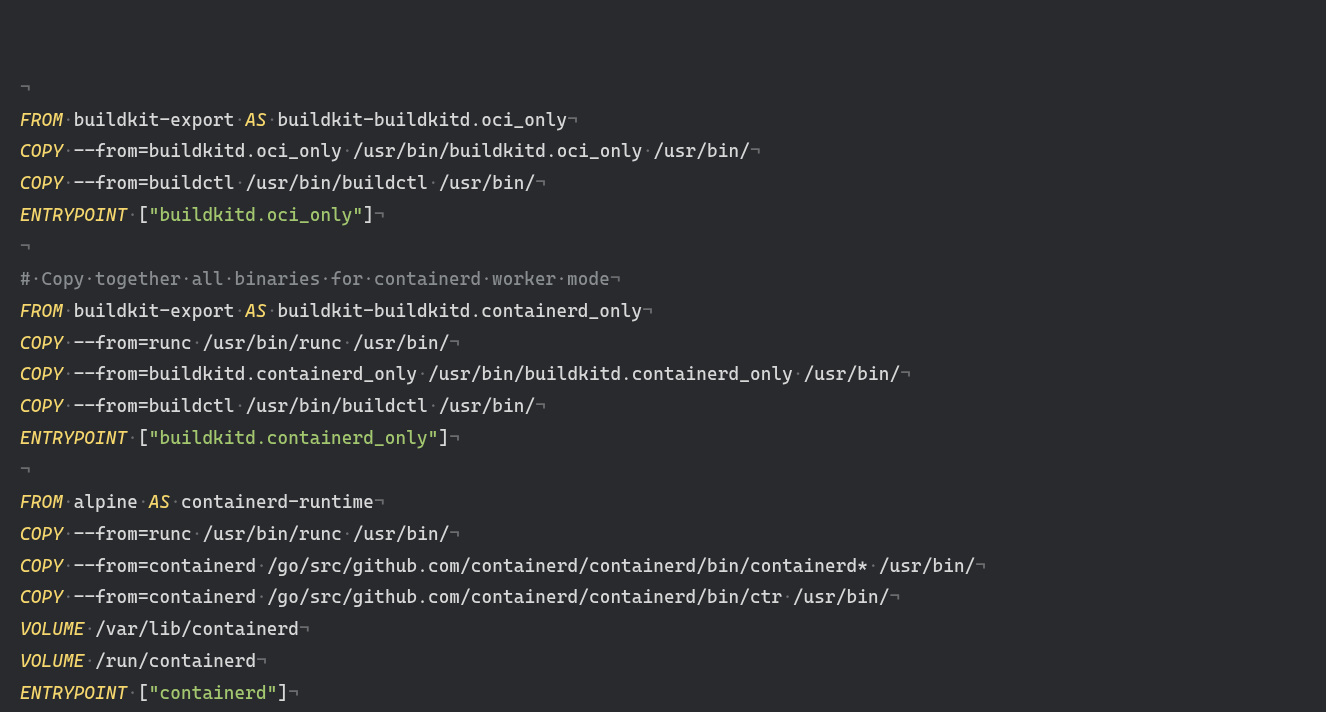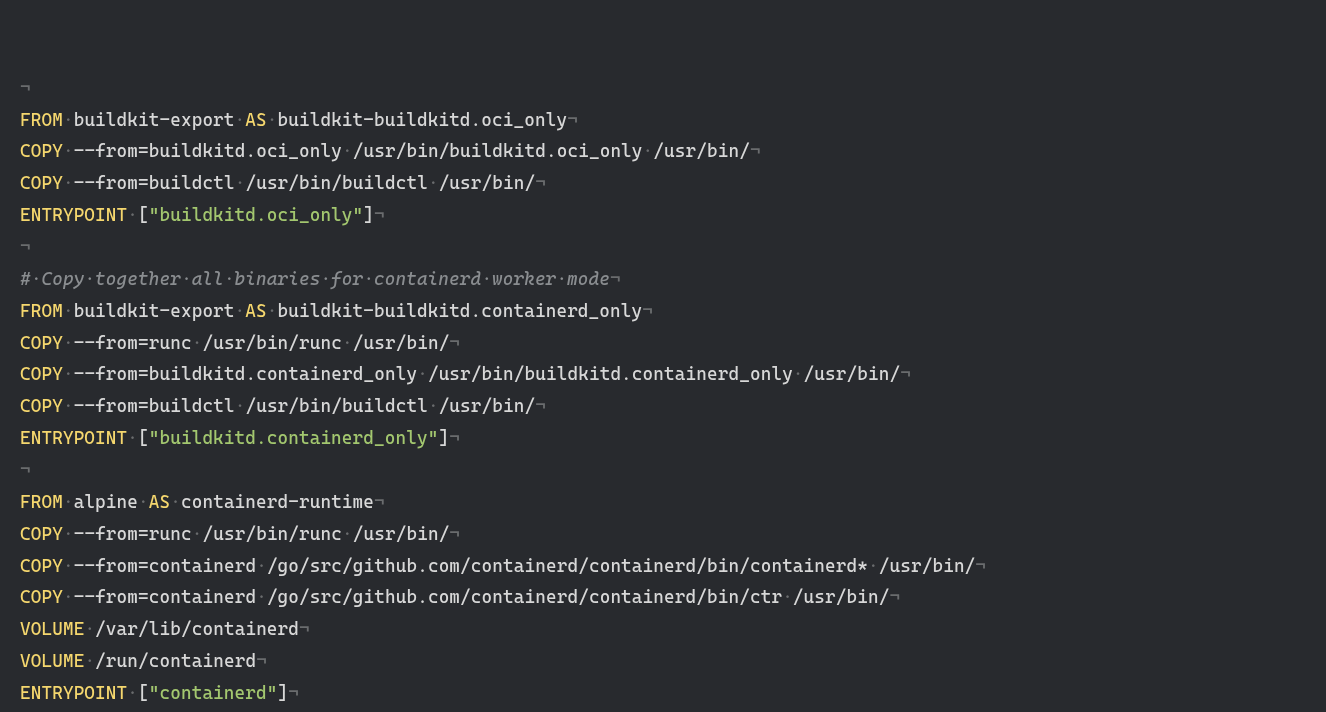--- a/index.html
+++ b/index.html
@@ -9,25 +9,25 @@
     font-size: 18px;
     line-height: 1.77;
     padding: 8px 0 8px 20px;
     color: #d8d8d8;
     white-space: pre;
     overflow-x: auto;
     width: 1326px;
     height: 712px;
     letter-spacing: 0.01em;
   }
-  .kw { color: #f5d76e; }
+  .kw { color: #f5d76e; font-style: italic; }
   .txt { color: #d8d8d8; }
   .str { color: #a3c76f; } 
   .punc { color: #d8d8d8; }
   .ws { color: #6a6c6e; } 
-  .cmt { color: #8a8d90; font-style: italic; } 
+  .cmt { color: #8a8d90; } 
   .line { display: block; }
 </style>
 </head>
 <body>
 
 <div id="code"><span class="line"><span class="ws">¬</span></span><span class="line"><span class="kw">FROM</span><span class="ws">·</span><span class="txt">buildkit-export</span><span class="ws">·</span><span class="kw">AS</span><span class="ws">·</span><span class="txt">buildkit-buildkitd.oci_only</span><span class="ws">¬</span></span><span class="line"><span class="kw">COPY</span><span class="ws">·</span><span class="txt">-</span><span class="txt">-</span><span class="txt">f</span><span class="txt">r</span><span class="txt">o</span><span class="txt">m</span><span class="txt">=</span><span class="txt">b</span><span class="txt">u</span><span class="txt">i</span><span class="txt">l</span><span class="txt">d</span><span class="txt">k</span><span class="txt">i</span><span class="txt">t</span><span class="txt">d</span><span class="txt">.</span><span class="txt">o</span><span class="txt">c</span><span class="txt">i</span><span class="txt">_</span><span class="txt">o</span><span class="txt">n</span><span class="txt">l</span><span class="txt">y</span><span class="ws">·</span><span class="txt">/</span><span class="txt">u</span><span class="txt">s</span><span class="txt">r</span><span class="txt">/</span><span class="txt">b</span><span class="txt">i</span><span class="txt">n</span><span class="txt">/</span><span class="txt">b</span><span class="txt">u</span><span class="txt">i</span><span class="txt">l</span><span class="txt">d</span><span class="txt">k</span><span class="txt">i</span><span class="txt">t</span><span class="txt">d</span><span class="txt">.</span><span class="txt">o</span><span class="txt">c</span><span class="txt">i</span><span class="txt">_</span><span class="txt">o</span><span class="txt">n</span><span class="txt">l</span><span class="txt">y</span><span class="ws">·</span><span class="txt">/</span><span class="txt">u</span><span class="txt">s</span><span class="txt">r</span><span class="txt">/</span><span class="txt">b</span><span class="txt">i</span><span class="txt">n</span><span class="txt">/</span><span class="ws">¬</span></span><span class="line"><span class="kw">COPY</span><span class="ws">·</span><span class="txt">-</span><span class="txt">-</span><span class="txt">f</span><span class="txt">r</span><span class="txt">o</span><span class="txt">m</span><span class="txt">=</span><span class="txt">b</span><span class="txt">u</span><span class="txt">i</span><span class="txt">l</span><span class="txt">d</span><span class="txt">c</span><span class="txt">t</span><span class="txt">l</span><span class="ws">·</span><span class="txt">/</span><span class="txt">u</span><span class="txt">s</span><span class="txt">r</span><span class="txt">/</span><span class="txt">b</span><span class="txt">i</span><span class="txt">n</span><span class="txt">/</span><span class="txt">b</span><span class="txt">u</span><span class="txt">i</span><span class="txt">l</span><span class="txt">d</span><span class="txt">c</span><span class="txt">t</span><span class="txt">l</span><span class="ws">·</span><span class="txt">/</span><span class="txt">u</span><span class="txt">s</span><span class="txt">r</span><span class="txt">/</span><span class="txt">b</span><span class="txt">i</span><span class="txt">n</span><span class="txt">/</span><span class="ws">¬</span></span><span class="line"><span class="kw">ENTRYPOINT</span><span class="ws">·</span><span class="punc">[</span><span class="str">"buildkitd.oci_only"</span><span class="punc">]</span><span class="ws">¬</span></span><span class="line"><span class="ws">¬</span></span><span class="line"><span class="cmt">#·Copy·together·all·binaries·for·containerd·worker·mode</span><span class="ws">¬</span></span><span class="line"><span class="kw">FROM</span><span class="ws">·</span><span class="txt">buildkit-export</span><span class="ws">·</span><span class="kw">AS</span><span class="ws">·</span><span class="txt">buildkit-buildkitd.containerd_only</span><span class="ws">¬</span></span><span class="line"><span class="kw">COPY</span><span class="ws">·</span><span class="txt">-</span><span class="txt">-</span><span class="txt">f</span><span class="txt">r</span><span class="txt">o</span><span class="txt">m</span><span class="txt">=</span><span class="txt">r</span><span class="txt">u</span><span class="txt">n</span><span class="txt">c</span><span class="ws">·</span><span class="txt">/</span><span class="txt">u</span><span class="txt">s</span><span class="txt">r</span><span class="txt">/</span><span class="txt">b</span><span class="txt">i</span><span class="txt">n</span><span class="txt">/</span><span class="txt">r</span><span class="txt">u</span><span class="txt">n</span><span class="txt">c</span><span class="ws">·</span><span class="txt">/</span><span class="txt">u</span><span class="txt">s</span><span class="txt">r</span><span class="txt">/</span><span class="txt">b</span><span class="txt">i</span><span class="txt">n</span><span class="txt">/</span><span class="ws">¬</span></span><span class="line"><span class="kw">COPY</span><span class="ws">·</span><span class="txt">-</span><span class="txt">-</span><span class="txt">f</span><span class="txt">r</span><span class="txt">o</span><span class="txt">m</span><span class="txt">=</span><span class="txt">b</span><span class="txt">u</span><span class="txt">i</span><span class="txt">l</span><span class="txt">d</span><span class="txt">k</span><span class="txt">i</span><span class="txt">t</span><span class="txt">d</span><span class="txt">.</span><span class="txt">c</span><span class="txt">o</span><span class="txt">n</span><span class="txt">t</span><span class="txt">a</span><span class="txt">i</span><span class="txt">n</span><span class="txt">e</span><span class="txt">r</span><span class="txt">d</span><span class="txt">_</span><span class="txt">o</span><span class="txt">n</span><span class="txt">l</span><span class="txt">y</span><span class="ws">·</span><span class="txt">/</span><span class="txt">u</span><span class="txt">s</span><span class="txt">r</span><span class="txt">/</span><span class="txt">b</span><span class="txt">i</span><span class="txt">n</span><span class="txt">/</span><span class="txt">b</span><span class="txt">u</span><span class="txt">i</span><span class="txt">l</span><span class="txt">d</span><span class="txt">k</span><span class="txt">i</span><span class="txt">t</span><span class="txt">d</span><span class="txt">.</span><span class="txt">c</span><span class="txt">o</span><span class="txt">n</span><span class="txt">t</span><span class="txt">a</span><span class="txt">i</span><span class="txt">n</span><span class="txt">e</span><span class="txt">r</span><span class="txt">d</span><span class="txt">_</span><span class="txt">o</span><span class="txt">n</span><span class="txt">l</span><span class="txt">y</span><span class="ws">·</span><span class="txt">/</span><span class="txt">u</span><span class="txt">s</span><span class="txt">r</span><span class="txt">/</span><span class="txt">b</span><span class="txt">i</span><span class="txt">n</span><span class="txt">/</span><span class="ws">¬</span></span><span class="line"><span class="kw">COPY</span><span class="ws">·</span><span class="txt">-</span><span class="txt">-</span><span class="txt">f</span><span class="txt">r</span><span class="txt">o</span><span class="txt">m</span><span class="txt">=</span><span class="txt">b</span><span class="txt">u</span><span class="txt">i</span><span class="txt">l</span><span class="txt">d</span><span class="txt">c</span><span class="txt">t</span><span class="txt">l</span><span class="ws">·</span><span class="txt">/</span><span class="txt">u</span><span class="txt">s</span><span class="txt">r</span><span class="txt">/</span><span class="txt">b</span><span class="txt">i</span><span class="txt">n</span><span class="txt">/</span><span class="txt">b</span><span class="txt">u</span><span class="txt">i</span><span class="txt">l</span><span class="txt">d</span><span class="txt">c</span><span class="txt">t</span><span class="txt">l</span><span class="ws">·</span><span class="txt">/</span><span class="txt">u</span><span class="txt">s</span><span class="txt">r</span><span class="txt">/</span><span class="txt">b</span><span class="txt">i</span><span class="txt">n</span><span class="txt">/</span><span class="ws">¬</span></span><span class="line"><span class="kw">ENTRYPOINT</span><span class="ws">·</span><span class="punc">[</span><span class="str">"buildkitd.containerd_only"</span><span class="punc">]</span><span class="ws">¬</span></span><span class="line"><span class="ws">¬</span></span><span class="line"><span class="kw">FROM</span><span class="ws">·</span><span class="txt">alpine</span><span class="ws">·</span><span class="kw">AS</span><span class="ws">·</span><span class="txt">containerd-runtime</span><span class="ws">¬</span></span><span class="line"><span class="kw">COPY</span><span class="ws">·</span><span class="txt">-</span><span class="txt">-</span><span class="txt">f</span><span class="txt">r</span><span class="txt">o</span><span class="txt">m</span><span class="txt">=</span><span class="txt">r</span><span class="txt">u</span><span class="txt">n</span><span class="txt">c</span><span class="ws">·</span><span class="txt">/</span><span class="txt">u</span><span class="txt">s</span><span class="txt">r</span><span class="txt">/</span><span class="txt">b</span><span class="txt">i</span><span class="txt">n</span><span class="txt">/</span><span class="txt">r</span><span class="txt">u</span><span class="txt">n</span><span class="txt">c</span><span class="ws">·</span><span class="txt">/</span><span class="txt">u</span><span class="txt">s</span><span class="txt">r</span><span class="txt">/</span><span class="txt">b</span><span class="txt">i</span><span class="txt">n</span><span class="txt">/</span><span class="ws">¬</span></span><span class="line"><span class="kw">COPY</span><span class="ws">·</span><span class="txt">-</span><span class="txt">-</span><span class="txt">f</span><span class="txt">r</span><span class="txt">o</span><span class="txt">m</span><span class="txt">=</span><span class="txt">c</span><span class="txt">o</span><span class="txt">n</span><span class="txt">t</span><span class="txt">a</span><span class="txt">i</span><span class="txt">n</span><span class="txt">e</span><span class="txt">r</span><span class="txt">d</span><span class="ws">·</span><span class="txt">/</span><span class="txt">g</span><span class="txt">o</span><span class="txt">/</span><span class="txt">s</span><span class="txt">r</span><span class="txt">c</span><span class="txt">/</span><span class="txt">g</span><span class="txt">i</span><span class="txt">t</span><span class="txt">h</span><span class="txt">u</span><span class="txt">b</span><span class="txt">.</span><span class="txt">c</span><span class="txt">o</span><span class="txt">m</span><span class="txt">/</span><span class="txt">c</span><span class="txt">o</span><span class="txt">n</span><span class="txt">t</span><span class="txt">a</span><span class="txt">i</span><span class="txt">n</span><span class="txt">e</span><span class="txt">r</span><span class="txt">d</span><span class="txt">/</span><span class="txt">c</span><span class="txt">o</span><span class="txt">n</span><span class="txt">t</span><span class="txt">a</span><span class="txt">i</span><span class="txt">n</span><span class="txt">e</span><span class="txt">r</span><span class="txt">d</span><span class="txt">/</span><span class="txt">b</span><span class="txt">i</span><span class="txt">n</span><span class="txt">/</span><span class="txt">c</span><span class="txt">o</span><span class="txt">n</span><span class="txt">t</span><span class="txt">a</span><span class="txt">i</span><span class="txt">n</span><span class="txt">e</span><span class="txt">r</span><span class="txt">d</span><span class="txt">*</span><span class="ws">·</span><span class="txt">/</span><span class="txt">u</span><span class="txt">s</span><span class="txt">r</span><span class="txt">/</span><span class="txt">b</span><span class="txt">i</span><span class="txt">n</span><span class="txt">/</span><span class="ws">¬</span></span><span class="line"><span class="kw">COPY</span><span class="ws">·</span><span class="txt">-</span><span class="txt">-</span><span class="txt">f</span><span class="txt">r</span><span class="txt">o</span><span class="txt">m</span><span class="txt">=</span><span class="txt">c</span><span class="txt">o</span><span class="txt">n</span><span class="txt">t</span><span class="txt">a</span><span class="txt">i</span><span class="txt">n</span><span class="txt">e</span><span class="txt">r</span><span class="txt">d</span><span class="ws">·</span><span class="txt">/</span><span class="txt">g</span><span class="txt">o</span><span class="txt">/</span><span class="txt">s</span><span class="txt">r</span><span class="txt">c</span><span class="txt">/</span><span class="txt">g</span><span class="txt">i</span><span class="txt">t</span><span class="txt">h</span><span class="txt">u</span><span class="txt">b</span><span class="txt">.</span><span class="txt">c</span><span class="txt">o</span><span class="txt">m</span><span class="txt">/</span><span class="txt">c</span><span class="txt">o</span><span class="txt">n</span><span class="txt">t</span><span class="txt">a</span><span class="txt">i</span><span class="txt">n</span><span class="txt">e</span><span class="txt">r</span><span class="txt">d</span><span class="txt">/</span><span class="txt">c</span><span class="txt">o</span><span class="txt">n</span><span class="txt">t</span><span class="txt">a</span><span class="txt">i</span><span class="txt">n</span><span class="txt">e</span><span class="txt">r</span><span class="txt">d</span><span class="txt">/</span><span class="txt">b</span><span class="txt">i</span><span class="txt">n</span><span class="txt">/</span><span class="txt">c</span><span class="txt">t</span><span class="txt">r</span><span class="ws">·</span><span class="txt">/</span><span class="txt">u</span><span class="txt">s</span><span class="txt">r</span><span class="txt">/</span><span class="txt">b</span><span class="txt">i</span><span class="txt">n</span><span class="txt">/</span><span class="ws">¬</span></span><span class="line"><span class="kw">VOLUME</span><span class="ws">·</span><span class="txt">/</span><span class="txt">v</span><span class="txt">a</span><span class="txt">r</span><span class="txt">/</span><span class="txt">l</span><span class="txt">i</span><span class="txt">b</span><span class="txt">/</span><span class="txt">c</span><span class="txt">o</span><span class="txt">n</span><span class="txt">t</span><span class="txt">a</span><span class="txt">i</span><span class="txt">n</span><span class="txt">e</span><span class="txt">r</span><span class="txt">d</span><span class="ws">¬</span></span><span class="line"><span class="kw">VOLUME</span><span class="ws">·</span><span class="txt">/</span><span class="txt">r</span><span class="txt">u</span><span class="txt">n</span><span class="txt">/</span><span class="txt">c</span><span class="txt">o</span><span class="txt">n</span><span class="txt">t</span><span class="txt">a</span><span class="txt">i</span><span class="txt">n</span><span class="txt">e</span><span class="txt">r</span><span class="txt">d</span><span class="ws">¬</span></span><span class="line"><span class="kw">ENTRYPOINT</span><span class="ws">·</span><span class="punc">[</span><span class="str">"containerd"</span><span class="punc">]</span><span class="ws">¬</span></span><span class="line"></span></div>
 
 
 </body></html>

